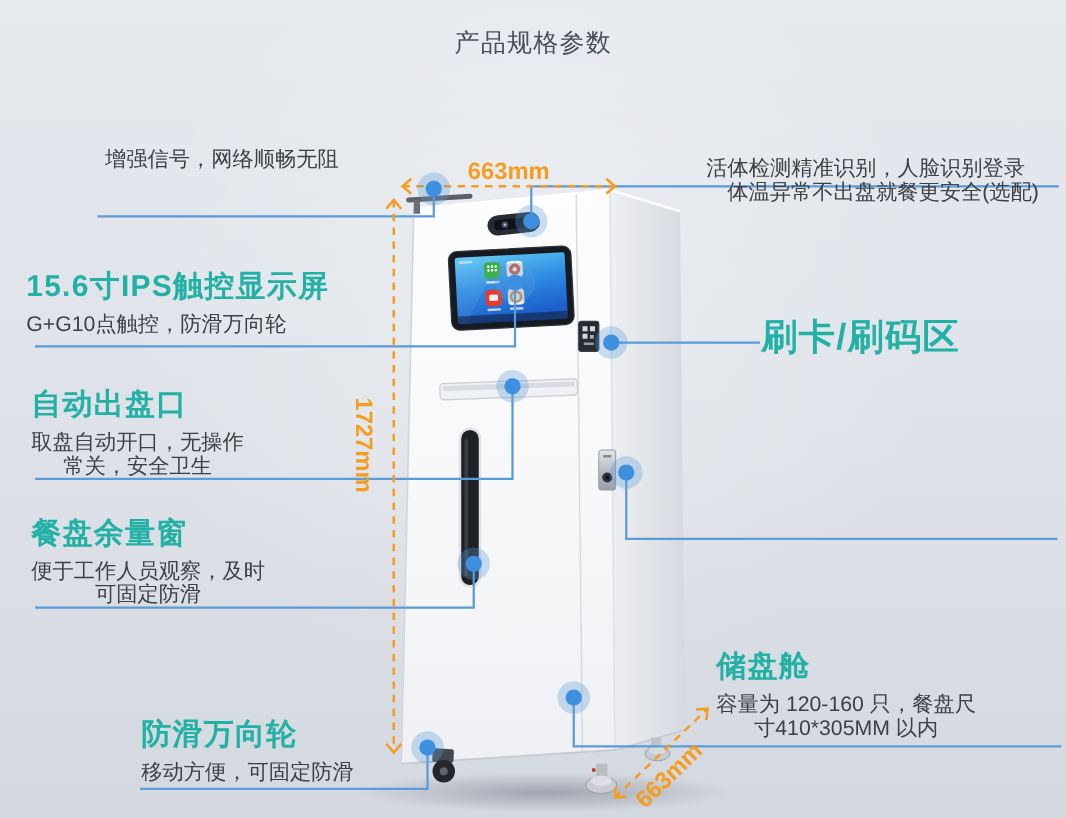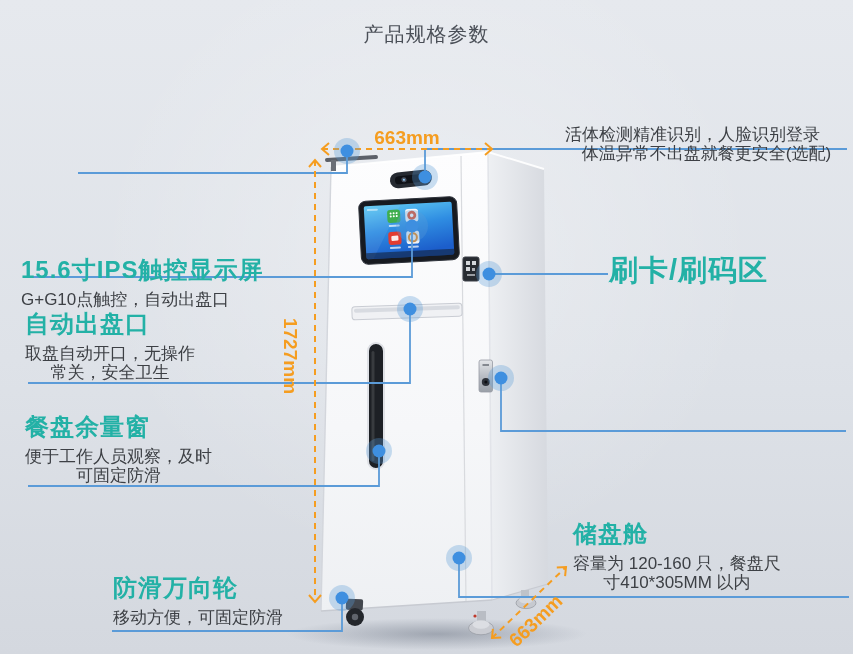--- a/index.html
+++ b/index.html
@@ -224,25 +224,26 @@
       <g>
           <circle cx="459" cy="558" r="13" fill="#5b9ad8" opacity="0.32"></circle>
           <circle cx="459" cy="558" r="6.5" fill="#3e8fe0"></circle>
         </g>
     </g>
   </svg>
 
   <div class="page-title">产品规格参数</div>
 
   <div class="ann" style="left:84px;top:112px;">
-  </div>
-
-  <div class="ann" style="left:21px;top:216px;margin-top:40px;">
+    <div class="ann-desc">增强信号，网络顺畅无阻</div>
+  </div>
+
+  <div class="ann" style="left:21px;top:216px;">
     <div class="ann-title">15.6寸IPS触控显示屏</div>
-    <div class="ann-desc">G+G10点触控，自动出盘口</div>
+    <div class="ann-desc">G+G10点触控，防滑万向轮</div>
   </div>
 
   <div class="ann" style="left:25px;top:310px;">
     <div class="ann-title">自动出盘口</div>
     <div class="ann-desc">取盘自动开口，无操作</div>
     <div class="ann-desc">常关，安全卫生</div>
   </div>
 
   <div class="ann" style="left:25px;top:413px;">
     <div class="ann-title">餐盘余量窗</div>

